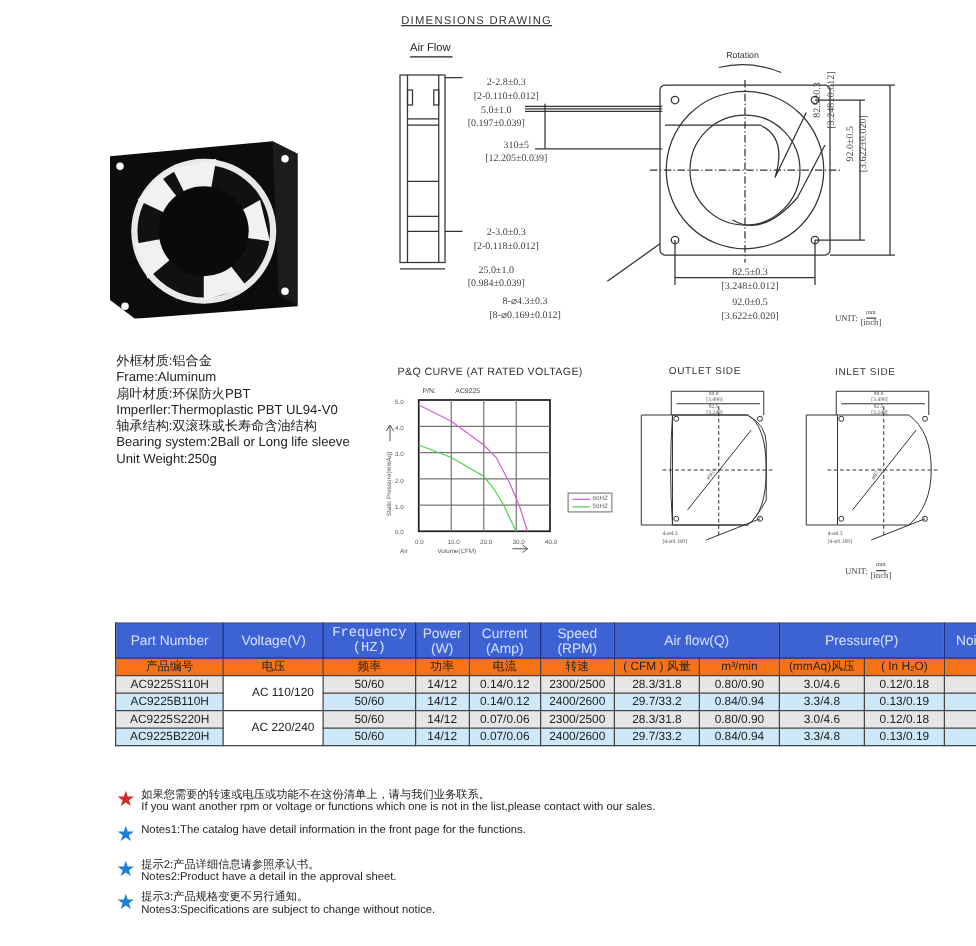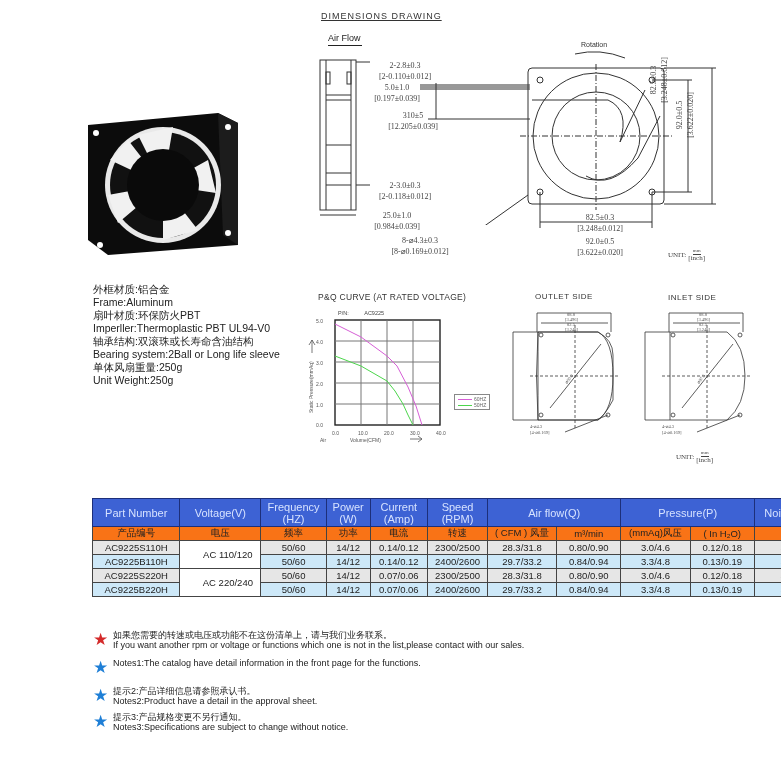--- a/index.html
+++ b/index.html
@@ -145,21 +145,20 @@
   </span>
 </div>
 
 <div class="abs specs" style="left:93px;top:283px;">
   <div>外框材质:铝合金</div>
   <div>Frame:Aluminum</div>
   <div>扇叶材质:环保防火PBT</div>
   <div>Imperller:Thermoplastic PBT UL94-V0</div>
   <div>轴承结构:双滚珠或长寿命含油结构</div>
   <div>Bearing system:2Ball or Long life sleeve</div>
-  <div>单体风扇重量:250g</div>
   <div>Unit Weight:250g</div>
 </div>
 
 <div class="abs" style="left:318px;top:292px;font-size:8.5px;color:#333;letter-spacing:0.3px;">P&amp;Q CURVE (AT RATED VOLTAGE)</div>
 <div class="abs" style="left:338px;top:310px;font-size:5.5px;color:#444;">
   <span>P/N:</span>
   <span style="margin-left:14px;">AC9225</span>
 </div>
 <svg class="abs" style="left:305px;top:315px;" width="160" height="130" viewBox="0 0 160 130">
   <g font-size="5" fill="#555" font-family="Liberation Sans, sans-serif">
@@ -274,21 +273,21 @@
     <span style="border-bottom:1px solid #444;font-size:5px;">mm</span>
     <span>[inch]</span>
   </span>
 </div>
 
 <table class="spec">
   <tbody>
       <tr class="head">
     <td style="width:76px;">Part Number</td>
     <td style="width:62px;">Voltage(V)</td>
-    <td style="width:56px;">
+    <td style="width:56px;font-family:Liberation Mono, monospace;">
           <div>Frequency</div>
           <div>(HZ)</div>
         </td>
     <td style="width:38px;">
           <div>Power</div>
           <div>(W)</div>
         </td>
     <td style="width:50px;">
           <div>Current</div>
           <div>(Amp)</div>

